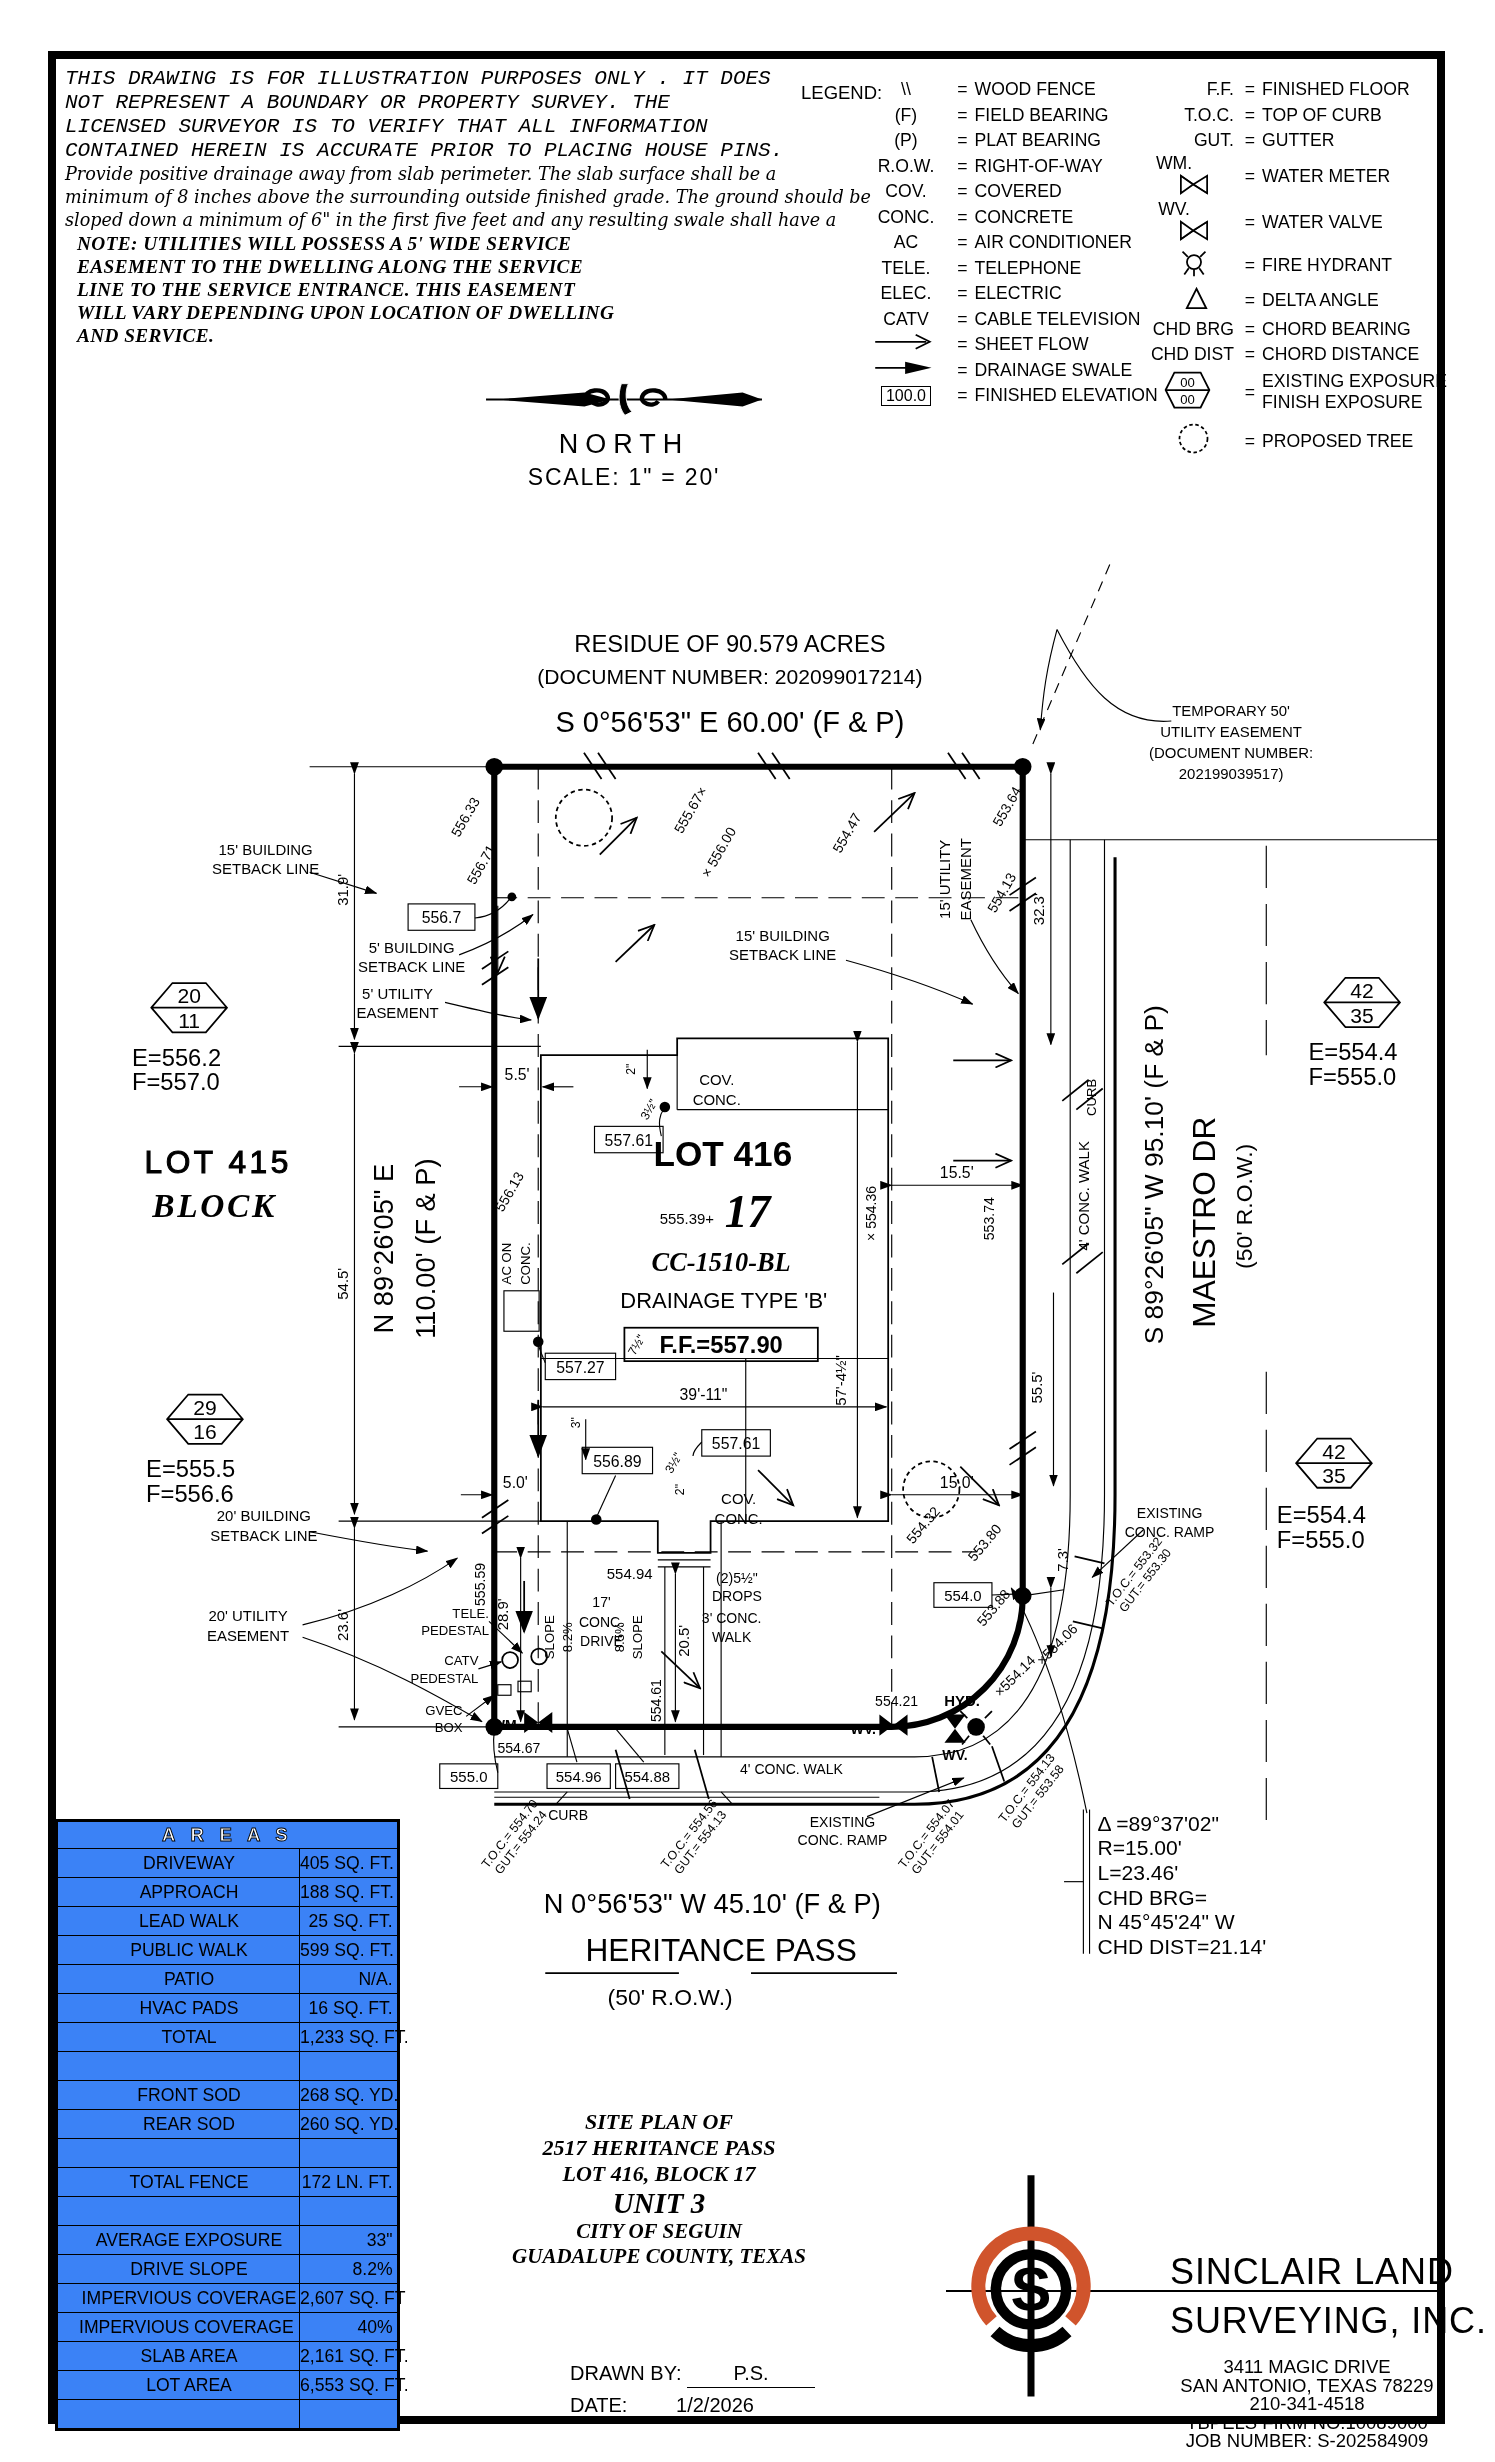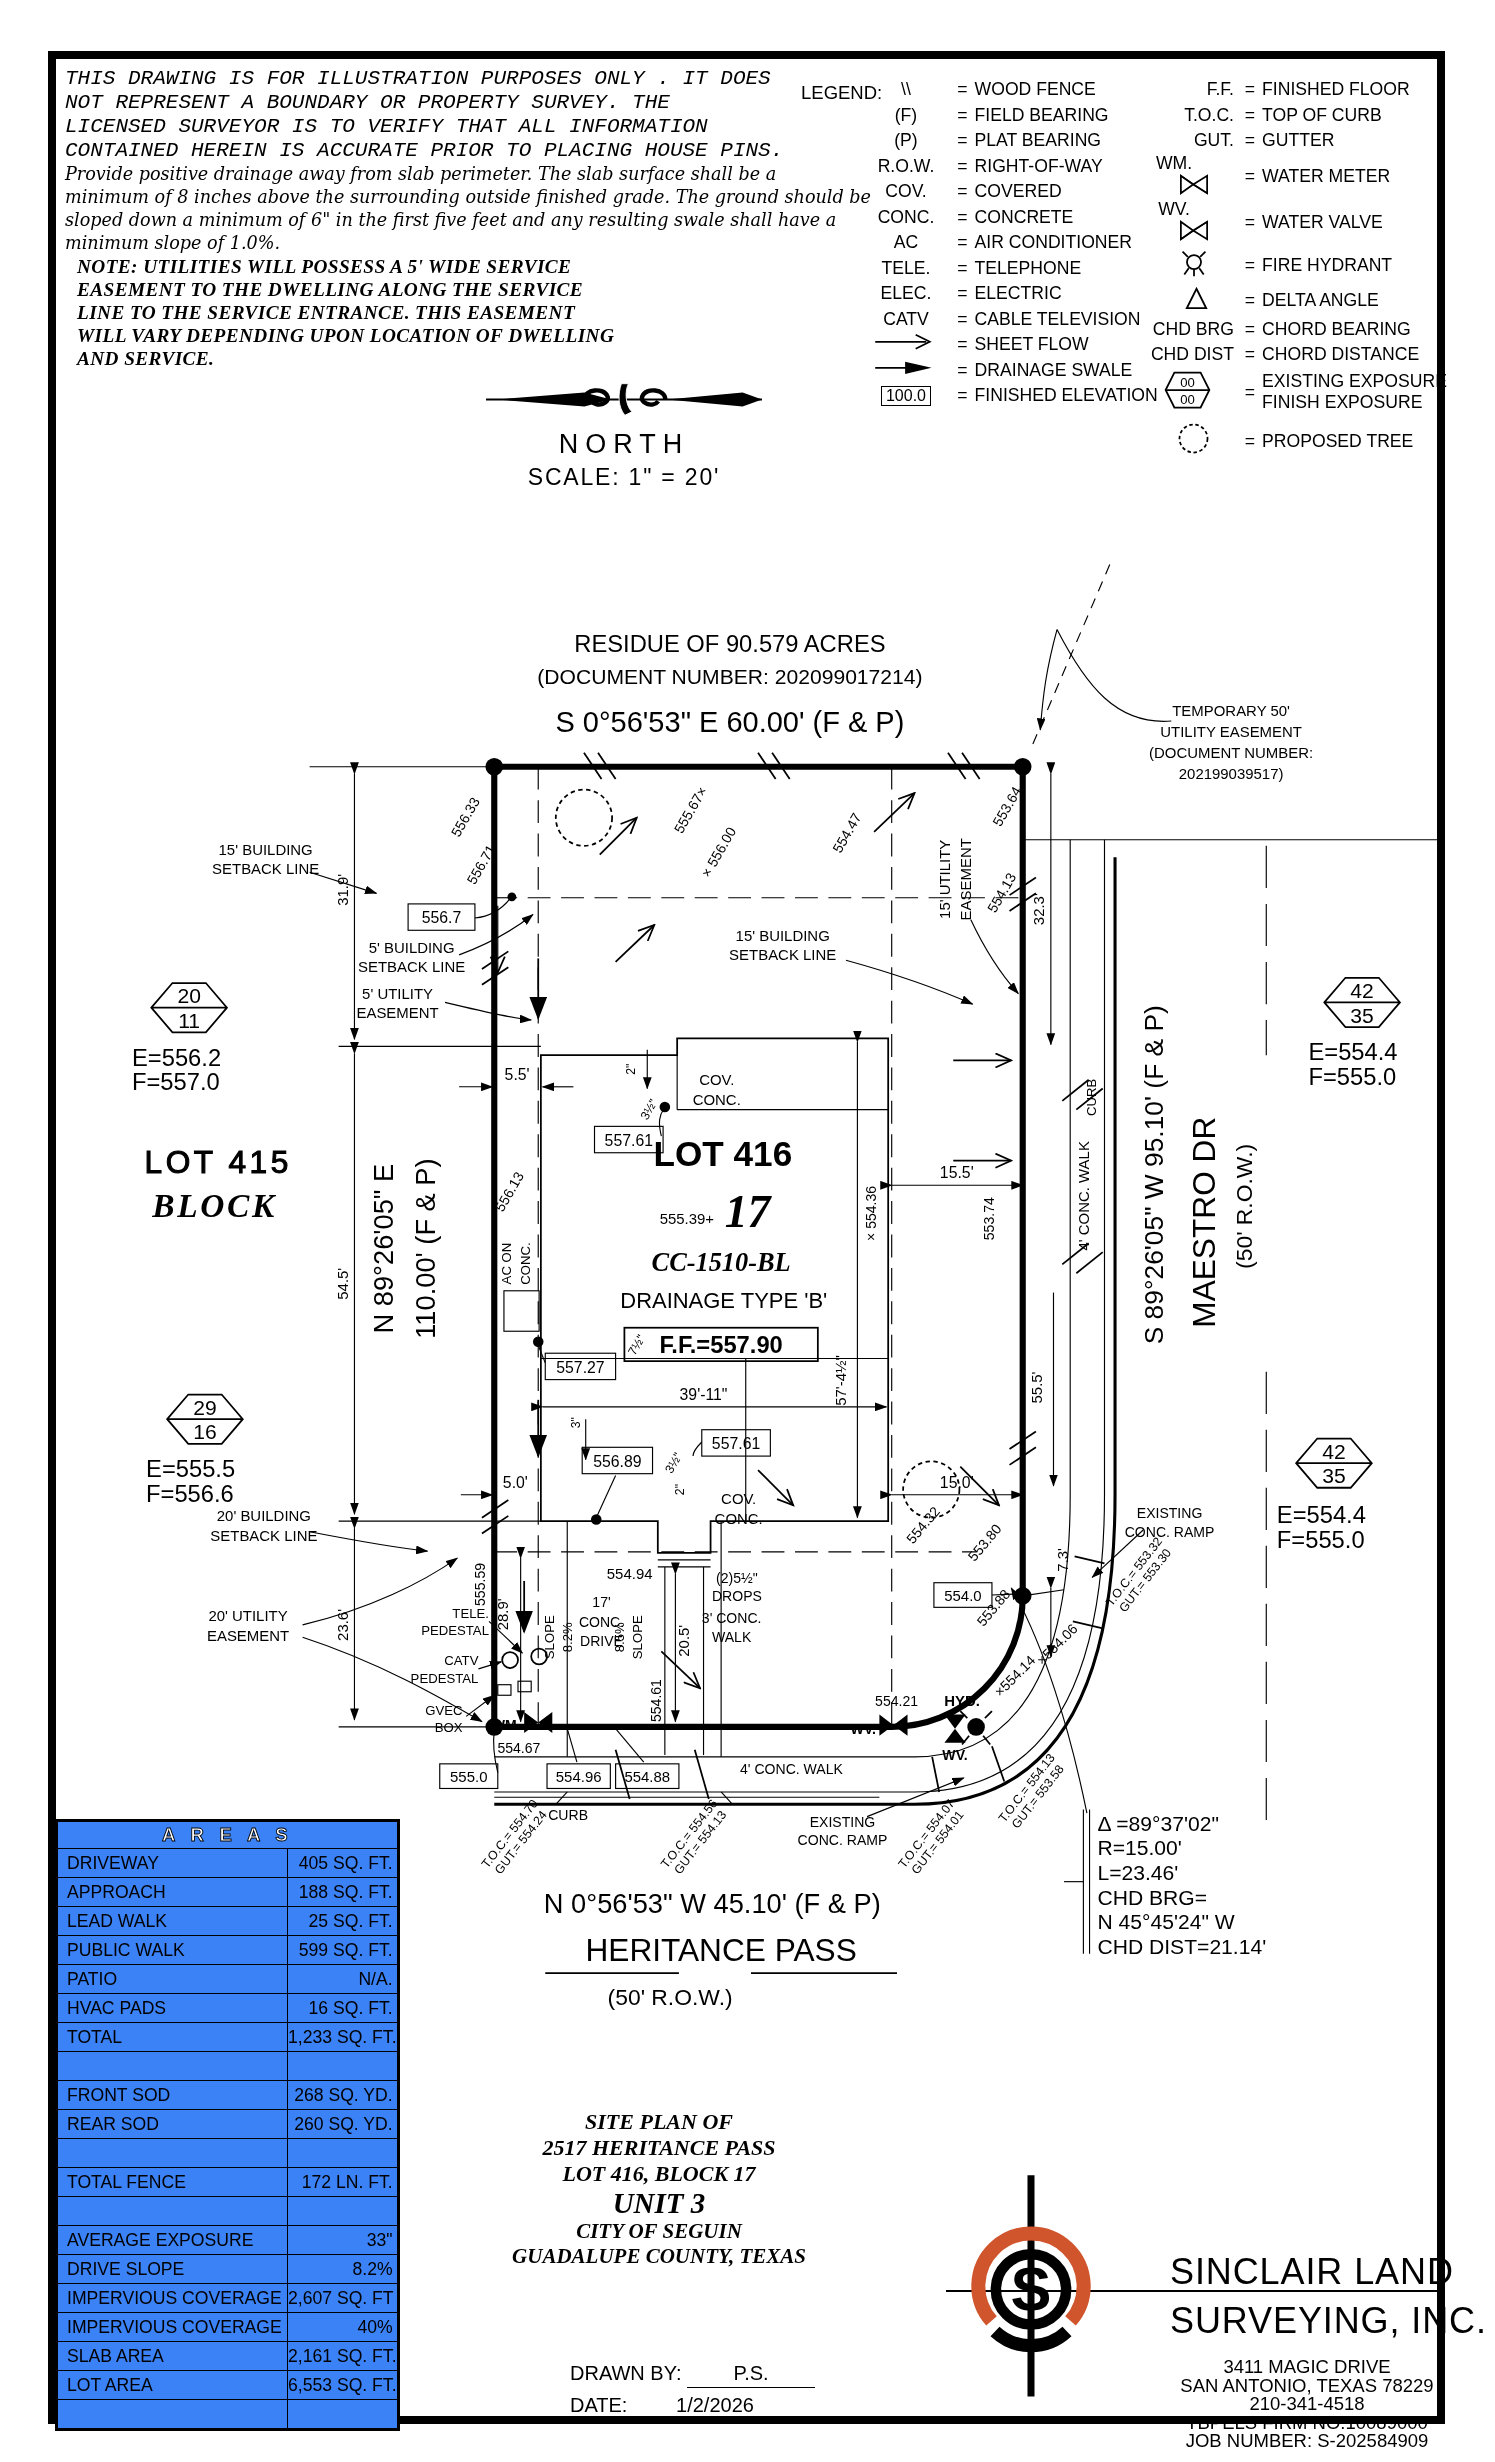--- a/index.html
+++ b/index.html
@@ -34,21 +34,21 @@
   .lg-eq{width:24.6px;text-align:center;flex:0 0 24.6px;}
   .lg-lab{white-space:nowrap;}
   .lg-box{display:inline-block;border:1.8px solid #000;padding:0 3.5px;font-size:16px;}
   #north-block{left:479px;top:380px;width:290px;text-align:center;}
   #north-label{font-size:27px;letter-spacing:7px;margin-top:7px;}
   #scale-label{font-size:23px;letter-spacing:1.8px;margin-top:3.5px;white-space:nowrap;}
   #areas{left:55px;top:1819px;width:345px;border:3.5px solid #000;box-sizing:border-box;background:#3b82f6;}
   #areas .ttl{height:26px;line-height:26px;text-align:center;font-size:18.5px;font-weight:bold;letter-spacing:5.3px;border-bottom:1.8px solid #000;-webkit-text-stroke:0.9px #000;color:#fff;}
   .ar-row{display:flex;height:28px;line-height:28px;border-bottom:0.9px solid #000;font-size:17.6px;}
   .ar-row:last-child{border-bottom:none;}
-  .ar-l{flex:0 0 220px;padding-left:9px;border-right:1.8px solid #000;white-space:nowrap;overflow:hidden;}
+  .ar-l{flex:0 0 220px;padding-left:21px;border-right:1.8px solid #000;white-space:nowrap;overflow:hidden;text-align:center;}
   .ar-v{flex:1;text-align:right;padding-right:4.4px;white-space:nowrap;}
   #title-block{left:413px;top:2109px;width:492px;text-align:center;font-family:"Liberation Serif",serif;font-style:italic;font-weight:bold;}
   .tb1{font-size:22px;line-height:26px;}
   .tb2{font-size:29px;line-height:32px;}
   .tb3{font-size:21px;line-height:24.6px;}
   #drawnby,#dateline{font-family:"Liberation Sans",sans-serif;font-size:20px;}
   #drawnby{left:570px;top:2362px;}
   #dateline{left:570px;top:2394px;}
   .us{display:inline-block;border-bottom:1.8px solid #000;min-width:114px;text-align:center;padding:0 7px 1.8px 7px;}
   #co-line{left:946px;top:2290px;width:498px;height:1.8px;background:#000;}
@@ -473,21 +473,20 @@
   </svg>
 
   <div id="notes" class="abs">
     <div class="n1">THIS DRAWING IS FOR ILLUSTRATION PURPOSES ONLY . IT DOES</div>
     <div class="n1">NOT REPRESENT A BOUNDARY OR PROPERTY SURVEY. THE</div>
     <div class="n1">LICENSED SURVEYOR IS TO VERIFY THAT ALL INFORMATION</div>
     <div class="n1">CONTAINED HEREIN IS ACCURATE PRIOR TO PLACING HOUSE PINS.</div>
     <div class="n2">Provide positive drainage away from slab perimeter. The slab surface shall be a</div>
     <div class="n2">minimum of 8 inches above the surrounding outside finished grade. The ground should be</div>
     <div class="n2">sloped down a minimum of 6" in the first five feet and any resulting swale shall have a</div>
-    <div class="n2">minimum slope of 1.0%.</div>
     <div class="n3">NOTE:  UTILITIES  WILL  POSSESS  A  5'  WIDE  SERVICE</div>
     <div class="n3">EASEMENT  TO  THE  DWELLING  ALONG  THE  SERVICE</div>
     <div class="n3">LINE  TO  THE  SERVICE  ENTRANCE.  THIS  EASEMENT</div>
     <div class="n3">WILL  VARY  DEPENDING  UPON  LOCATION  OF  DWELLING</div>
     <div class="n3">AND  SERVICE.</div>
   </div>
 
   <div id="legend" class="abs">
     <div class="lg-title">LEGEND:</div>
     <div class="lg-col" style="left:77px;width:327px;">

